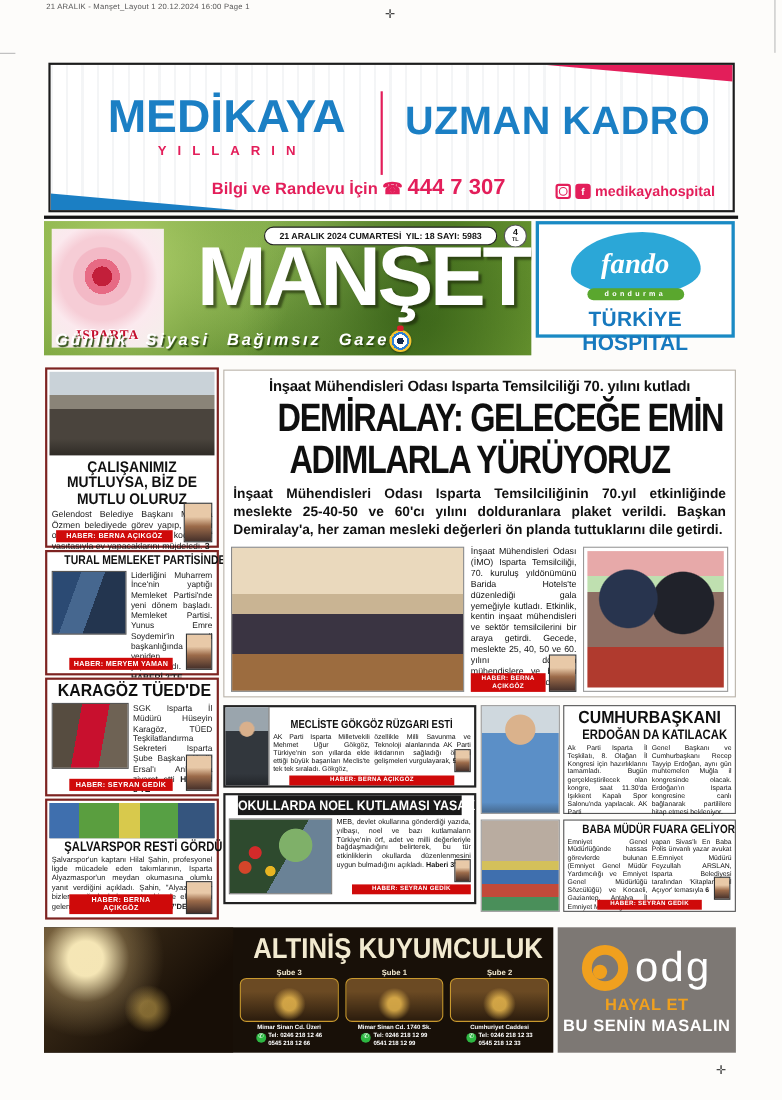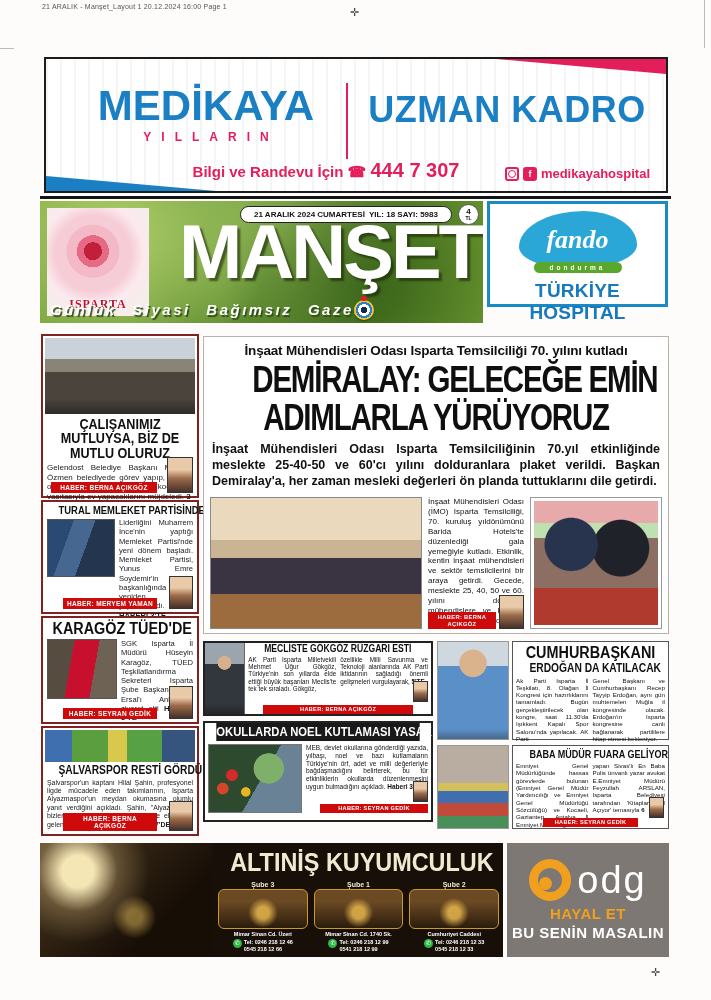--- a/index.html
+++ b/index.html
@@ -121,21 +121,21 @@
   .lead-textcol { width:96px; position:relative; font-size:8px; }
   .lead-textcol p { text-align:justify; line-height:1.24; }
   .lead-textcol .bylinebar { position:absolute; left:0; right:28px; bottom:0; font-size:5.8px; }
   .lead-textcol .portrait { position:absolute; right:0; bottom:0; width:25px; height:34px; }
   .lead-photo2wrap { flex:1; border:1px solid #999; background:#fff; padding:3px; }
   .lead-photo2 { width:100%; height:100%; }
 
   
   .meclis { left:203px; top:641px; width:230px; height:75px; border:2px solid #222; background:#fff; display:flex; }
   .meclis .mphoto { width:62px; border-right:1px solid #666; }
-  .meclis .mright { flex:1; position:relative; padding:0 3px 11px; }
+  .meclis .mright { flex:1; position:relative; padding:11px 3px 11px; }
   .meclis .hl { font-size:10.5px; }
   .cols2 { display:flex; gap:4px; margin-top:2px; font-size:6.3px; }
   .cols2 .c { flex:1; text-align:justify; line-height:1.18; }
   .meclis .bylinebar { position:absolute; left:18px; right:18px; bottom:0; font-size:5.6px; padding:1.5px 2px; }
   .meclis .portrait { position:absolute; right:3px; bottom:12px; width:15px; height:21px; }
 
   .okullar { left:203px; top:721px; width:230px; height:101px; border:2px solid #222; background:#fff; }
   .okullar .bar { background:#191919; color:#fff; font-weight:900; font-size:12.5px; text-align:center; padding:2px 0; }
   .okullar .row { display:flex; gap:4px; padding:3px; height:calc(100% - 22px); }
   .okullar .xphoto { width:94px; height:100%; border:1px solid #777; }

